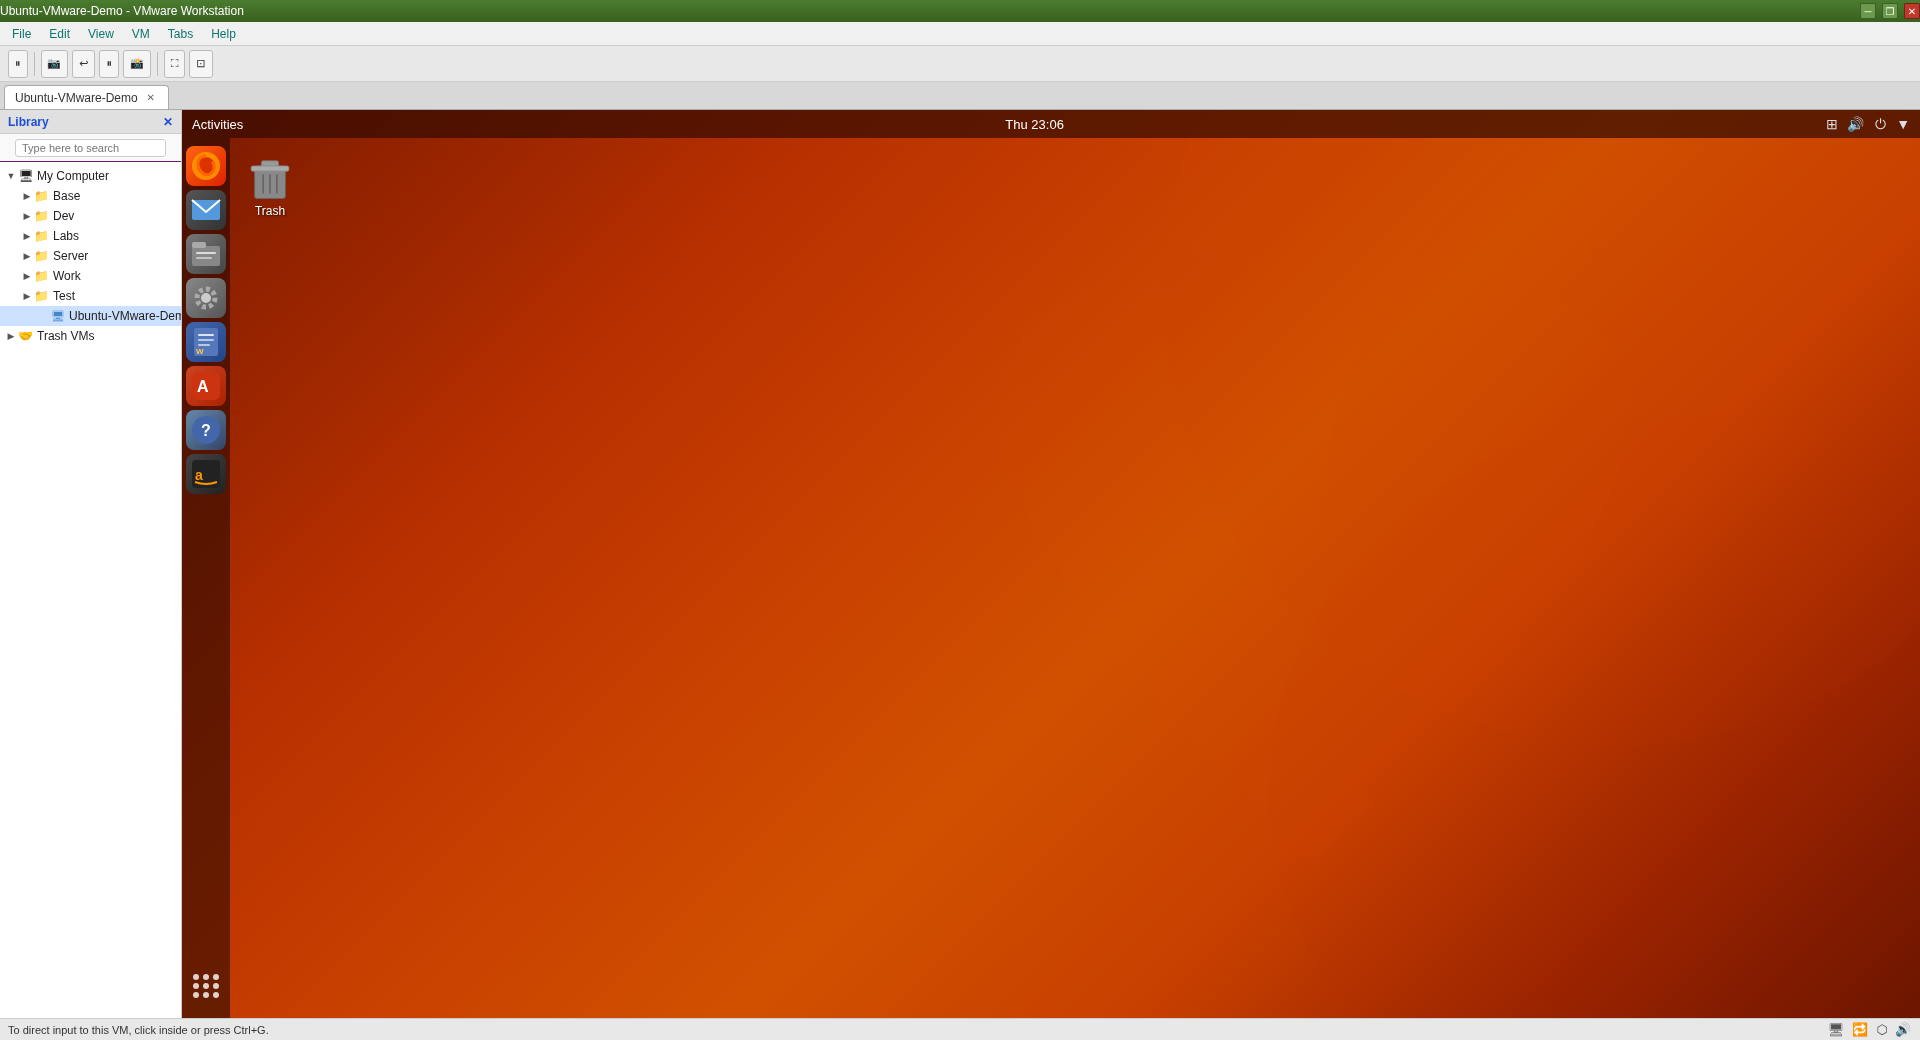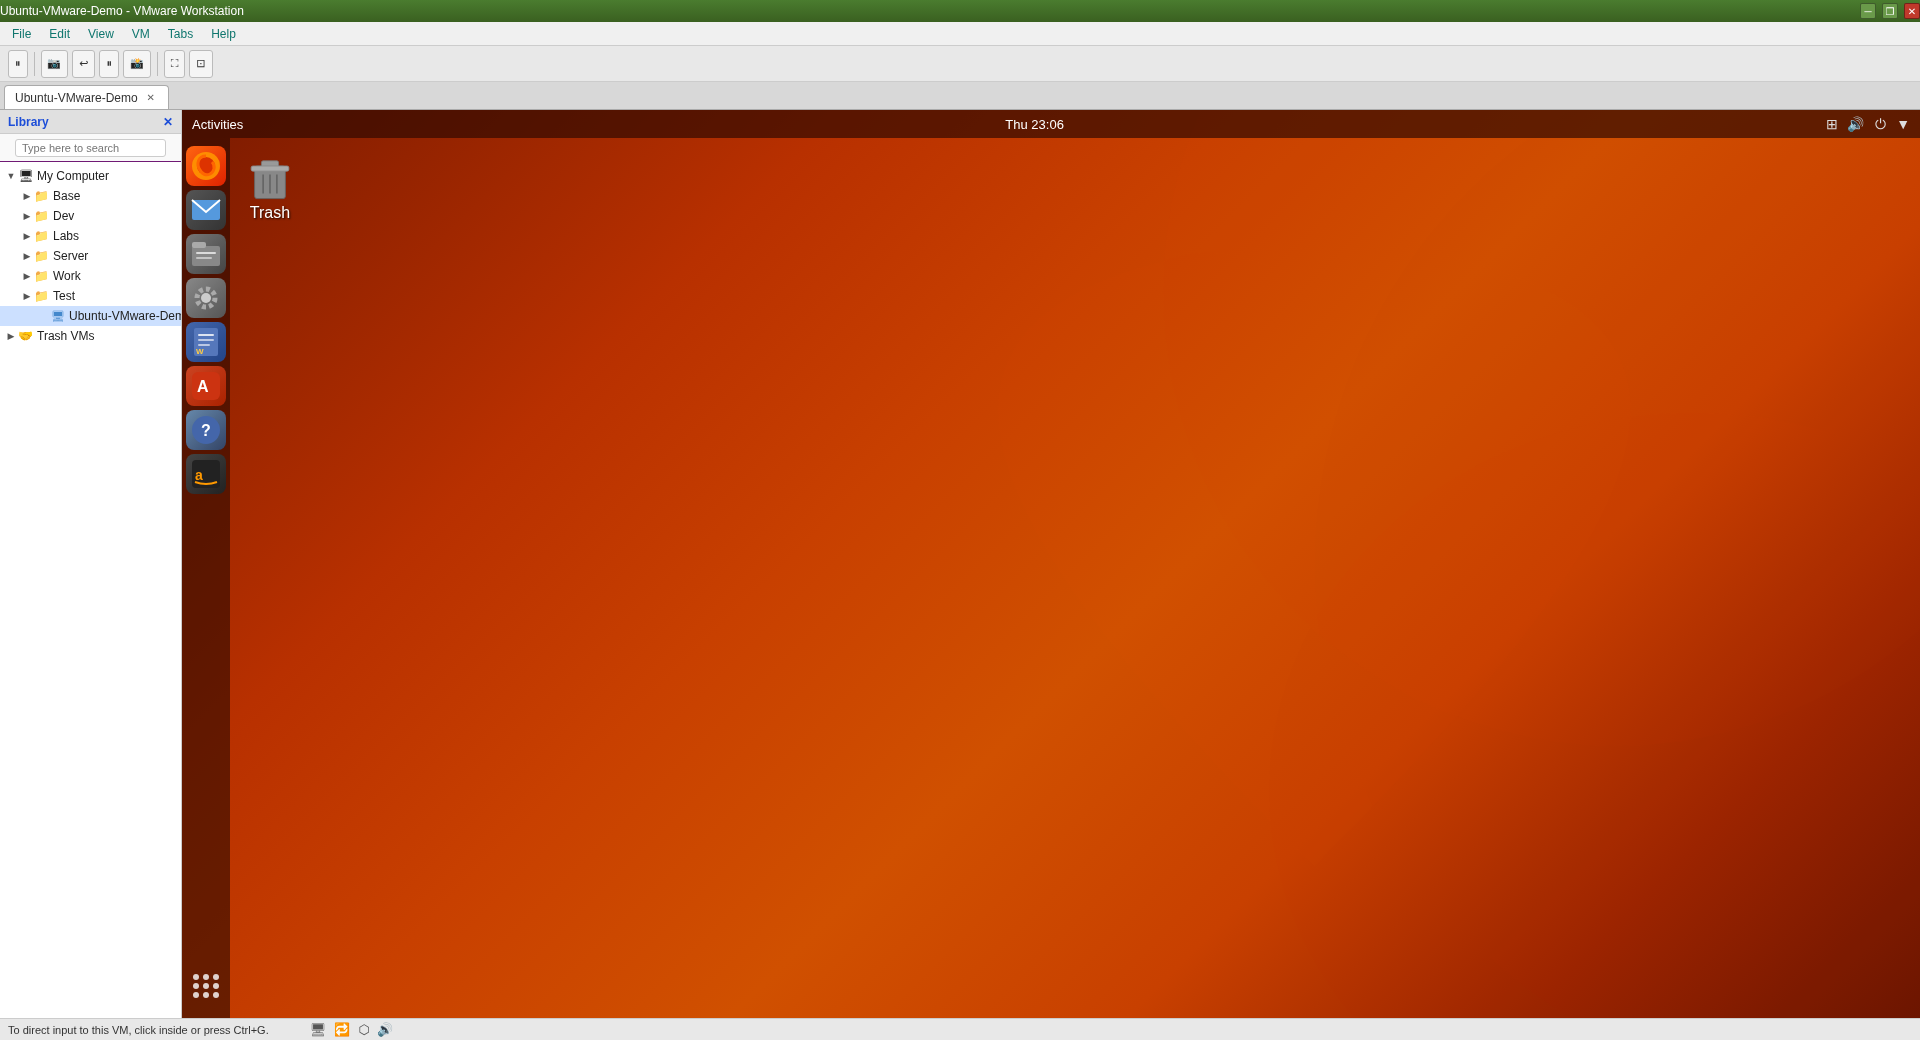--- a/index.html
+++ b/index.html
@@ -278,36 +278,37 @@
       display: flex; flex-direction: column; align-items: center;
       cursor: pointer;
       padding: 4px;
     }
     .trash-icon-img {
       width: 48px; height: 48px;
       display: flex; align-items: center; justify-content: center;
     }
     .trash-label {
       color: #fff;
-      font-size: 16px;
+      font-size: 12px;
       text-shadow: 1px 1px 2px rgba(0,0,0,0.8);
       margin-top: 2px;
       text-align: center;
     }
 
     
     #statusbar {
       height: 22px;
       background: #e8e8e8;
       border-top: 1px solid #ccc;
       display: flex;
       align-items: center;
       padding: 0 8px;
       font-size: 11px;
       color: #333;
+      justify-content: space-between;
       gap: 41px;
     }
     #statusbar-right {
       display: flex; align-items: center; gap: 8px;
     }
     .statusbar-icon { font-size: 13px; color: #555; }
   </style>
 </head>
 <body>
 

